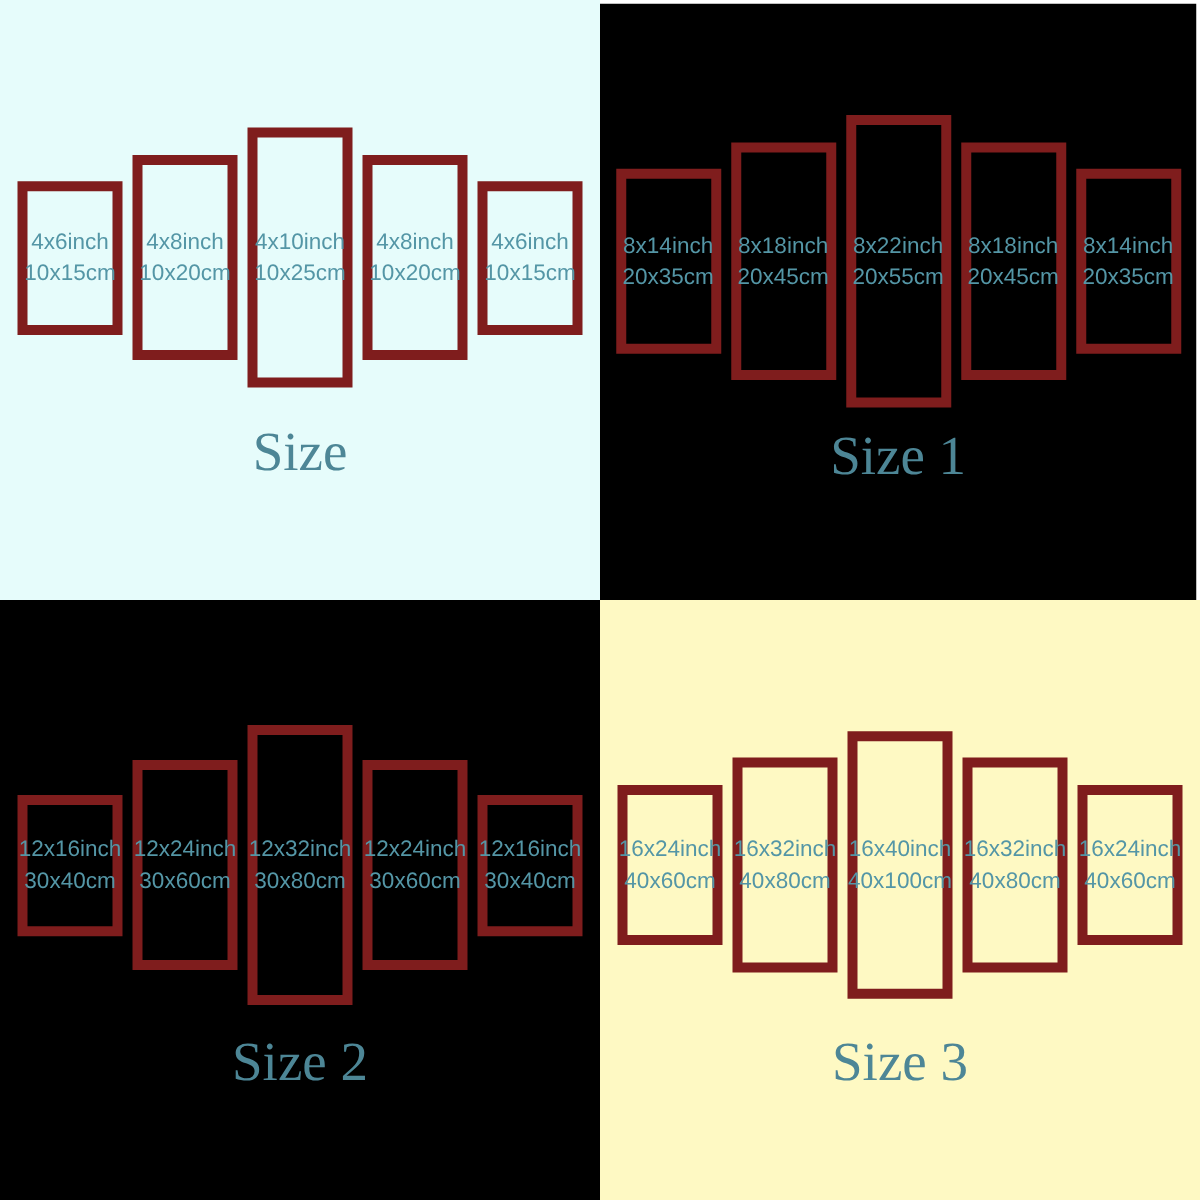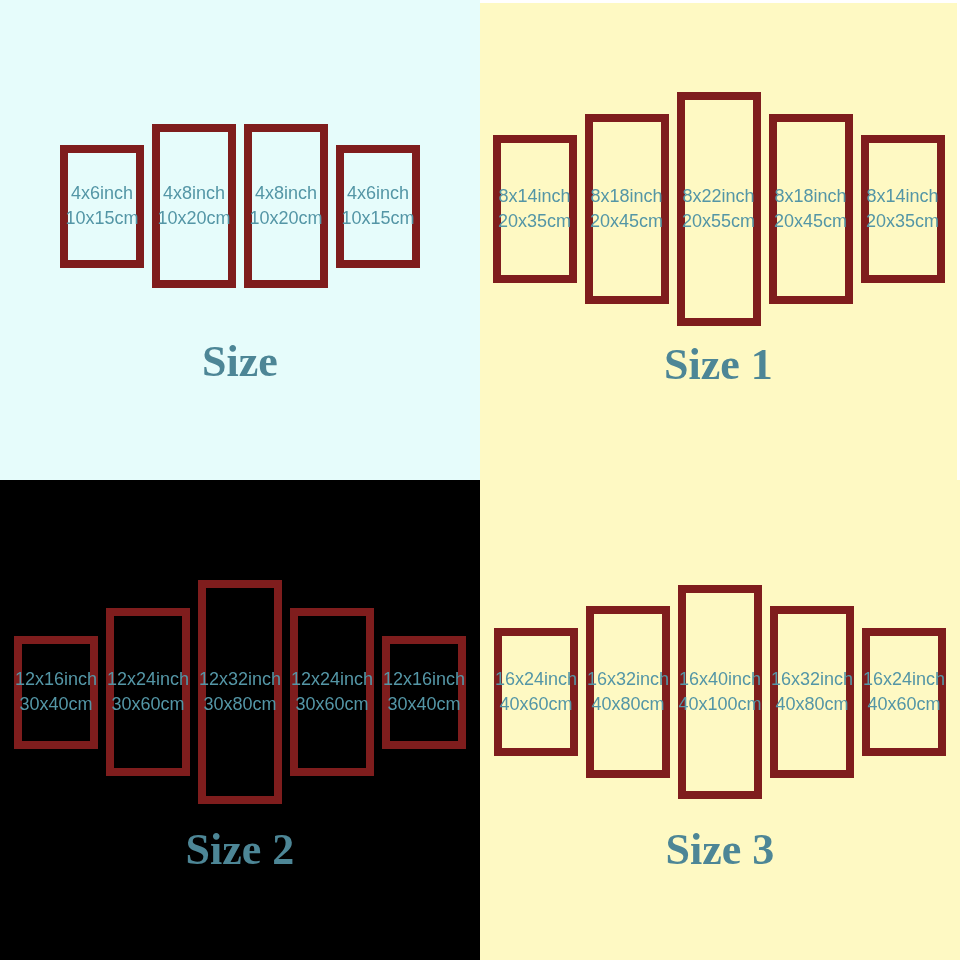--- a/index.html
+++ b/index.html
@@ -18,21 +18,21 @@
     grid-template-rows: 480px 480px;
   }
   .quadrant {
     position: relative;
     width: 480px;
     height: 480px;
     box-sizing: border-box;
     overflow: hidden;
   }
   .q0 { background: #e6fcfb; }
-  .q1 { background: #fef9c3; border-top: 3px solid #ffffff; border-right: 3px solid #ffffff; }
+  .q1 { background: #000000; border-top: 3px solid #ffffff; border-right: 3px solid #ffffff; }
   .q2 { background: #000000; }
   .q3 { background: #fef9c3; }
 
   .panels {
     position: absolute;
     left: 0;
     top: 0;
     width: 100%;
     height: 412px;
     display: flex;
@@ -60,21 +60,21 @@
   }
   .panel-label span { display: block; }
 
   .title {
     position: absolute;
     left: 0;
     top: 336px;
     width: 100%;
     text-align: center;
     font-family: "Liberation Serif", serif;
-    font-weight: 700;
+    font-weight: 400;
     font-size: 44px;
     color: #4d8696;
     margin: 0;
   }
   .q2 .title, .q3 .title { top: 344px; }
 </style>
 </head>
 <body>
 
 <div class="grid">
@@ -86,20 +86,26 @@
           <span>4x6inch</span>
           <span>10x15cm</span>
         </div>
       </div>
       <div class="panel" style="height:164px">
         <div class="panel-label">
           <span>4x8inch</span>
           <span>10x20cm</span>
         </div>
       </div>
+      <div class="panel" style="height:208px">
+        <div class="panel-label">
+          <span>4x10inch</span>
+          <span>10x25cm</span>
+        </div>
+      </div>
       <div class="panel" style="height:164px">
         <div class="panel-label">
           <span>4x8inch</span>
           <span>10x20cm</span>
         </div>
       </div>
       <div class="panel" style="height:123px">
         <div class="panel-label">
           <span>4x6inch</span>
           <span>10x15cm</span>

